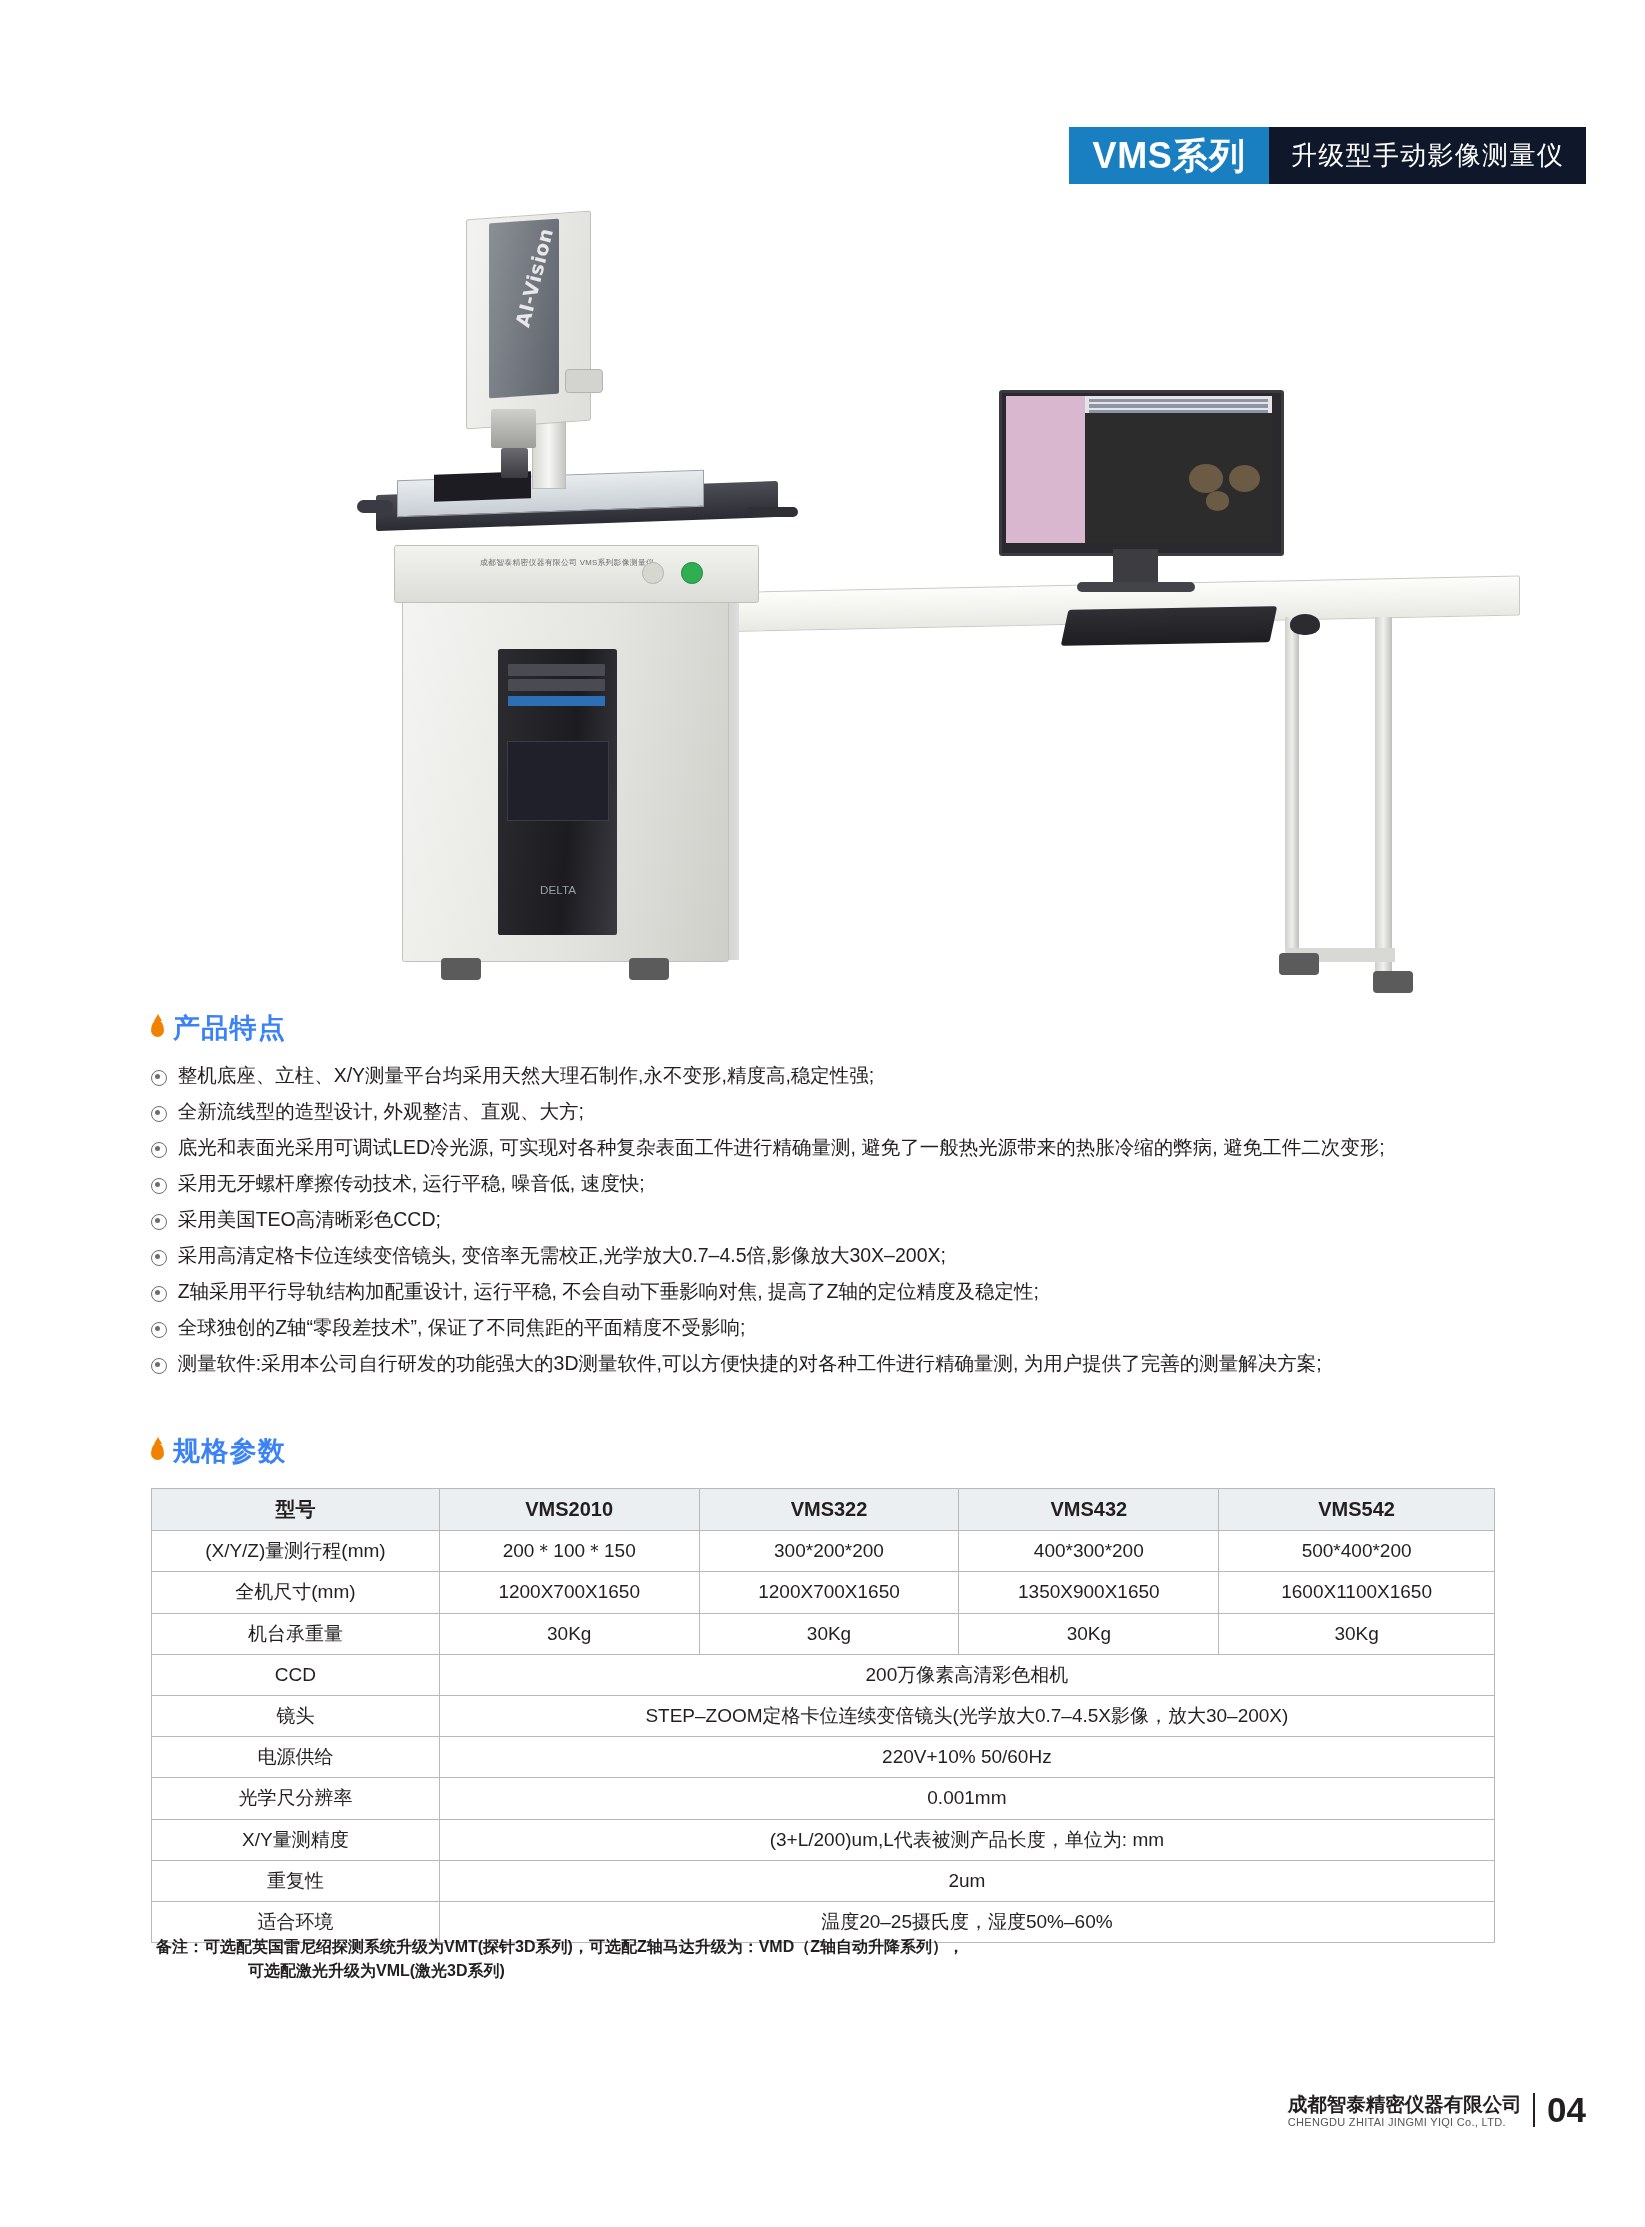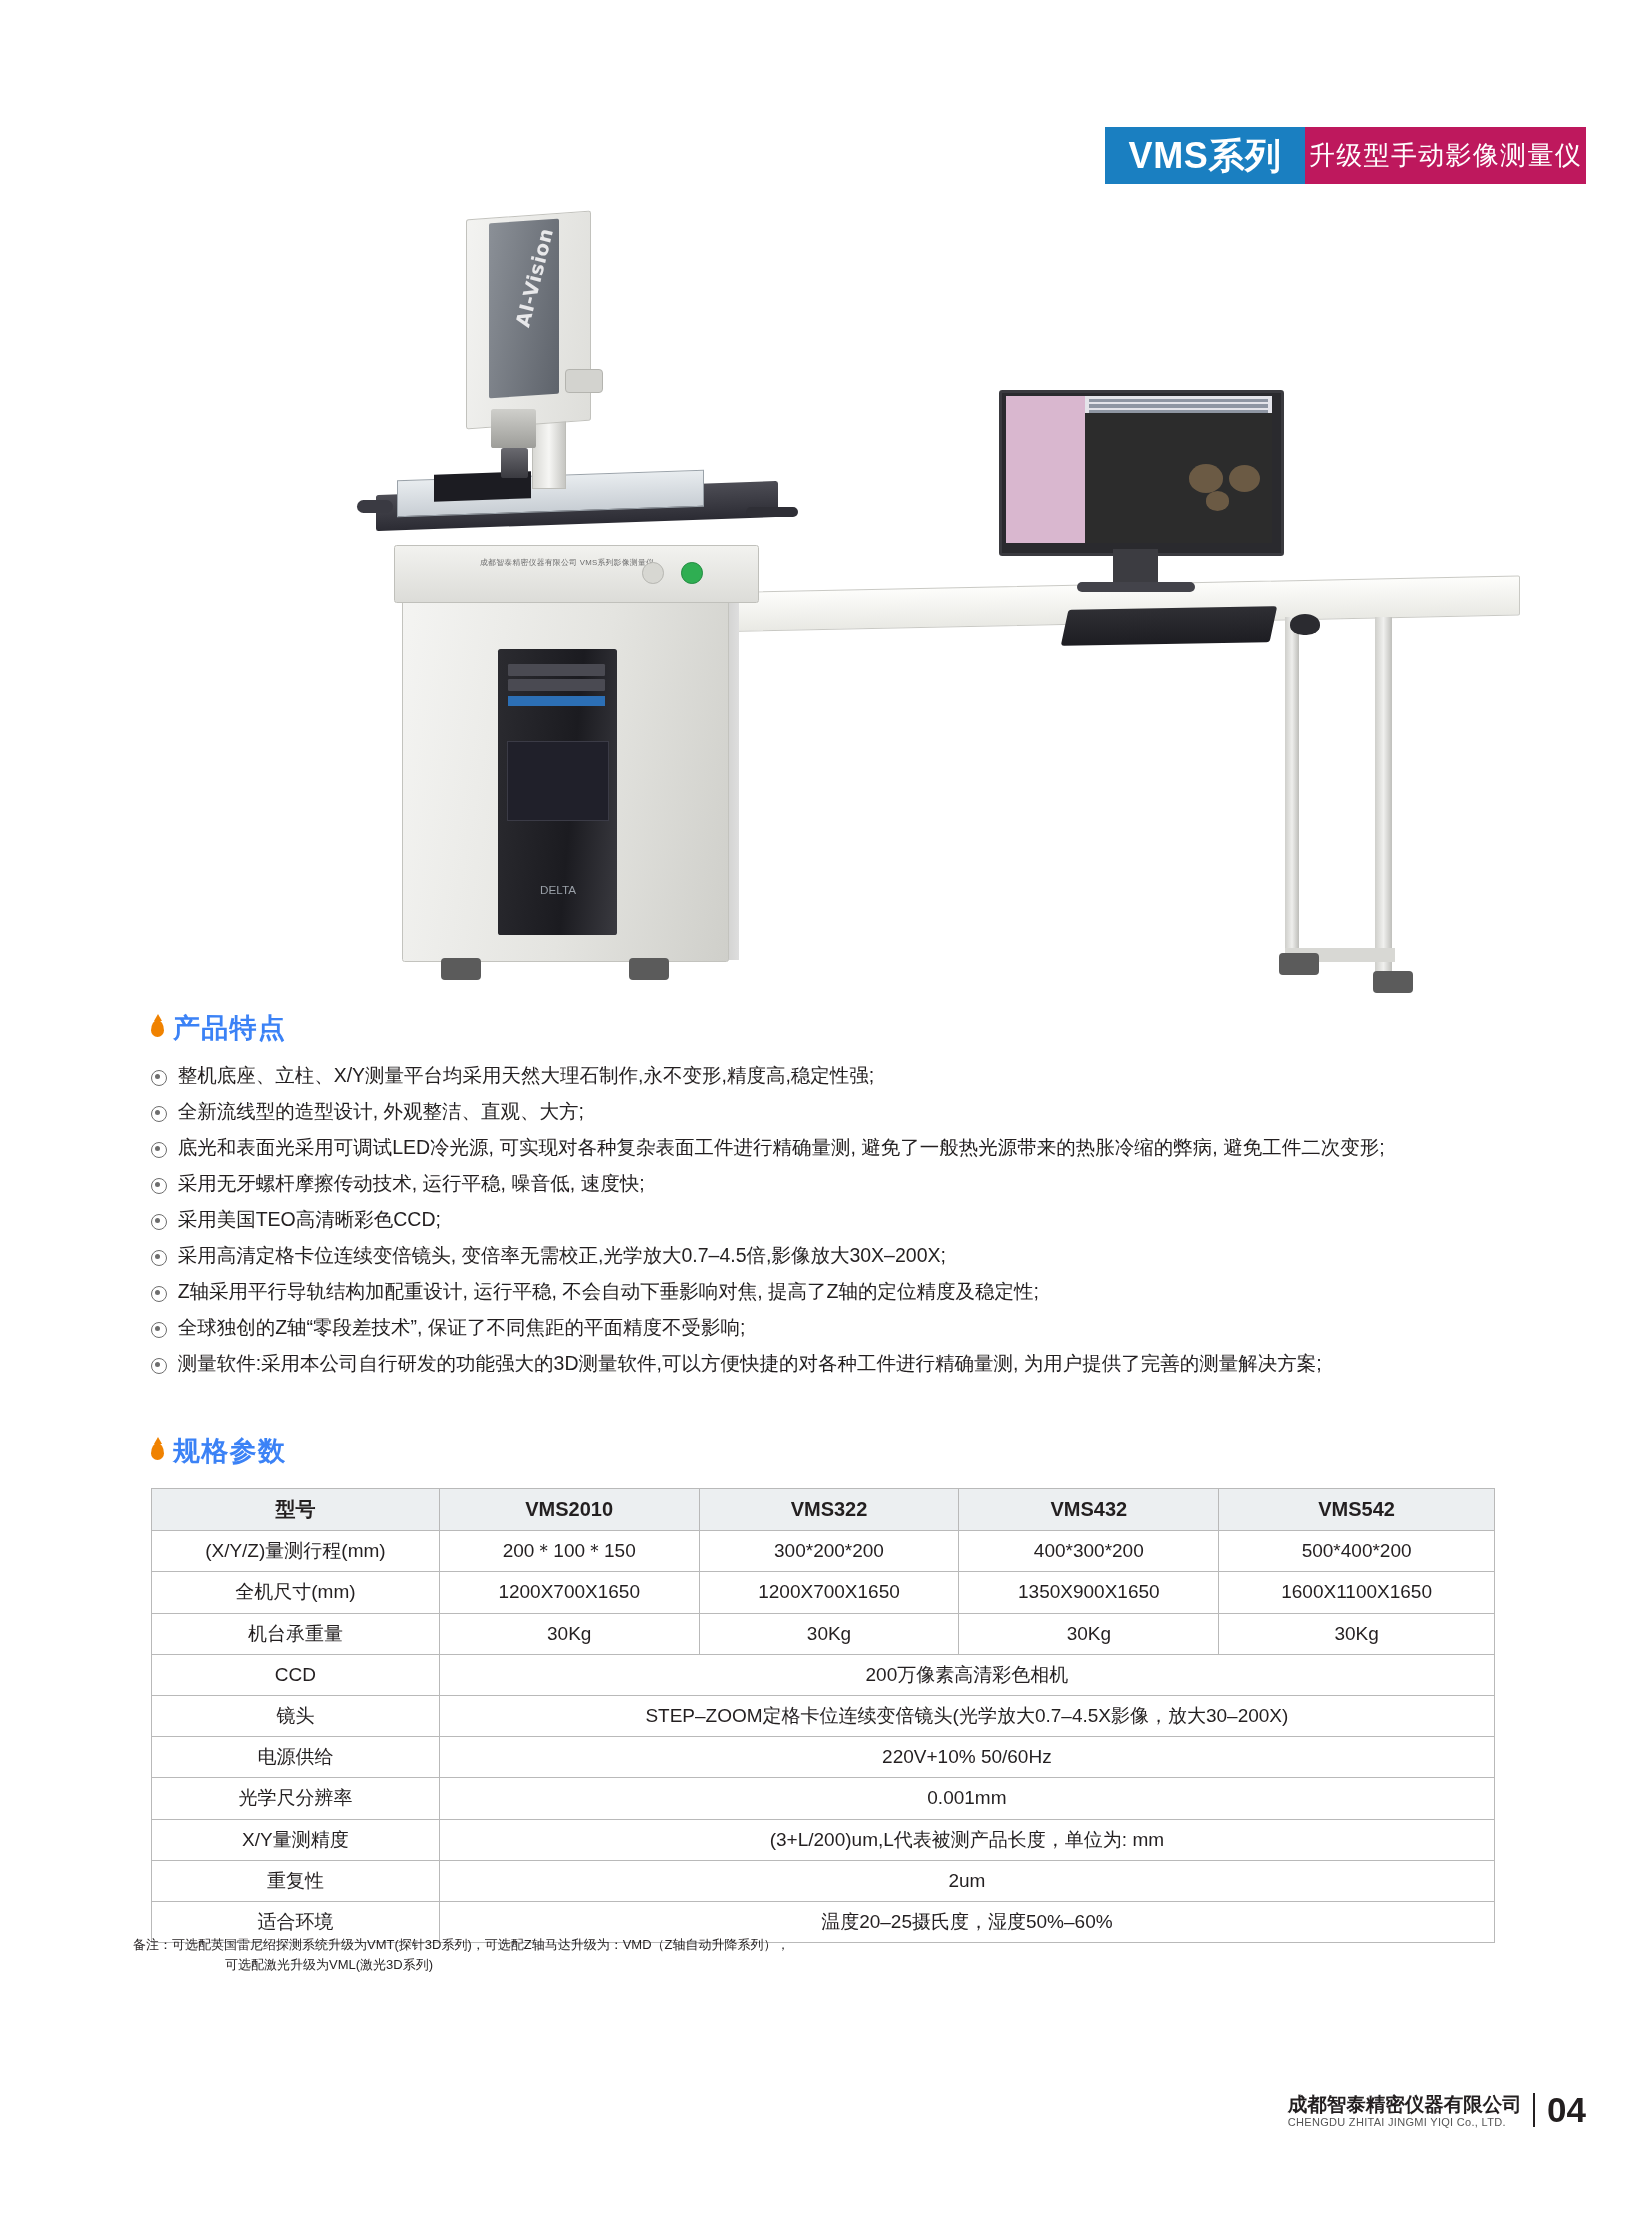--- a/index.html
+++ b/index.html
@@ -30,24 +30,24 @@
     color: #ffffff;
     font-size: 36px;
     font-weight: bold;
     letter-spacing: 0.6px;
     padding: 0 23.4px;
     display: flex;
     align-items: center;
     line-height: 1;
   }
   .header-sub {
-    background: #be185d;
+    background: #0f172a;
     color: #ffffff;
     font-size: 26px;
-    padding: 0 4px;
+    padding: 0 22px;
     display: flex;
     align-items: center;
     letter-spacing: 1.3px;
   }
 
   
   .photo {
     position: absolute;
     left: 337px;
     top: 195px;
@@ -489,25 +489,26 @@
   table.spec tr.head td {
     background: #eceff1;
     font-weight: bold;
     font-size: 20px;
   }
   table.spec td.label {
     width: 279px;
   }
   .note {
     position: absolute;
-    left: 133px;
+    left: 156px;
     top: 1935px;
-    font-size: 13px;
+    font-size: 16px;
     line-height: 1.5;
     color: #231f20;
+    font-weight: bold;
   }
   .note .ind { display:block; padding-left: 92px; }
 
   
   .footer {
     position: absolute;
     right: 60px;
     top: 2074px;
     display: flex;
     align-items: center;

